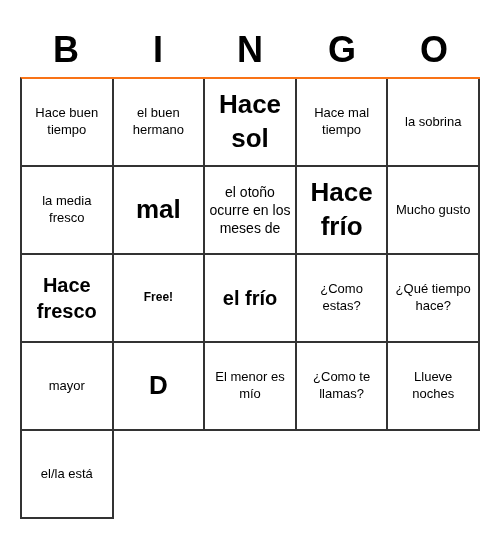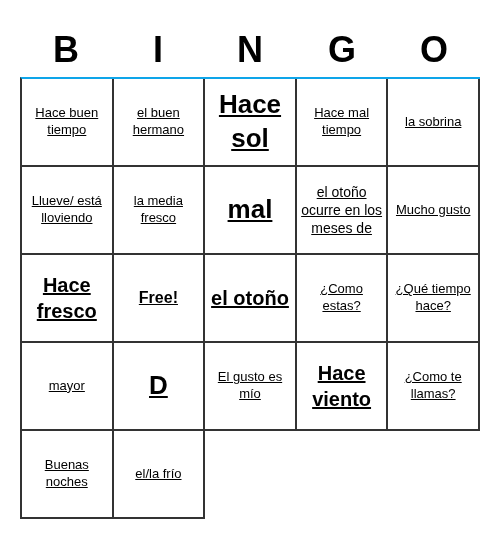--- a/index.html
+++ b/index.html
@@ -23,22 +23,21 @@
     }
     .bingo-header-cell {
       font-size: 36px;
       font-weight: bold;
       padding: 4px 0;
     }
     .bingo-grid {
       display: grid;
       grid-template-columns: repeat(5, 1fr);
       border-left: 2px solid #333;
-      border-top: 2px solid #0ea5e9;
-      text-decoration: underline;
+      border-top: 2px solid #f97316;
     }
     .bingo-cell {
       border-right: 2px solid #333;
       border-bottom: 2px solid #333;
       min-height: 88px;
       display: flex;
       align-items: center;
       justify-content: center;
       text-align: center;
       padding: 6px 4px;
@@ -47,21 +46,21 @@
     }
     .bingo-cell.large-text {
       font-size: 20px;
       font-weight: bold;
     }
     .bingo-cell.xl-text {
       font-size: 26px;
       font-weight: bold;
     }
     .bingo-cell.free {
-      font-size: 16px;
+      font-size: 12px;
       font-weight: bold;
     }
     .bingo-cell.small-text {
       font-size: 14px;
     }
   </style>
 </head>
 <body>
 
 <div class="bingo-container">
@@ -71,31 +70,30 @@
       <div class="bingo-header-cell">N</div>
       <div class="bingo-header-cell">G</div>
       <div class="bingo-header-cell">O</div>
     </div>
   <div class="bingo-grid">
   <div class="bingo-cell">Hace buen tiempo</div>
       <div class="bingo-cell">el buen hermano</div>
       <div class="bingo-cell xl-text">Hace sol</div>
       <div class="bingo-cell">Hace mal tiempo</div>
       <div class="bingo-cell">la sobrina</div>
-      <div class="bingo-cell">Llueve/ está lloviendo</div>
       <div class="bingo-cell">la media fresco</div>
       <div class="bingo-cell xl-text">mal</div>
       <div class="bingo-cell small-text">el otoño ocurre en los meses de</div>
+      <div class="bingo-cell xl-text">Hace frío</div>
       <div class="bingo-cell">Mucho gusto</div>
       <div class="bingo-cell large-text">Hace fresco</div>
       <div class="bingo-cell free">Free!</div>
-      <div class="bingo-cell large-text">el otoño</div>
+      <div class="bingo-cell large-text">el frío</div>
       <div class="bingo-cell">¿Como estas?</div>
       <div class="bingo-cell">¿Qué tiempo hace?</div>
       <div class="bingo-cell">mayor</div>
       <div class="bingo-cell xl-text">D</div>
-      <div class="bingo-cell">El gusto es mío</div>
-      <div class="bingo-cell large-text">Hace viento</div>
+      <div class="bingo-cell">El menor es mío</div>
       <div class="bingo-cell">¿Como te llamas?</div>
-      <div class="bingo-cell">Buenas noches</div>
-      <div class="bingo-cell">el/la frío</div>
+      <div class="bingo-cell">Llueve noches</div>
+      <div class="bingo-cell">el/la está</div>
     </div>
 </div>
 
 </body></html>

